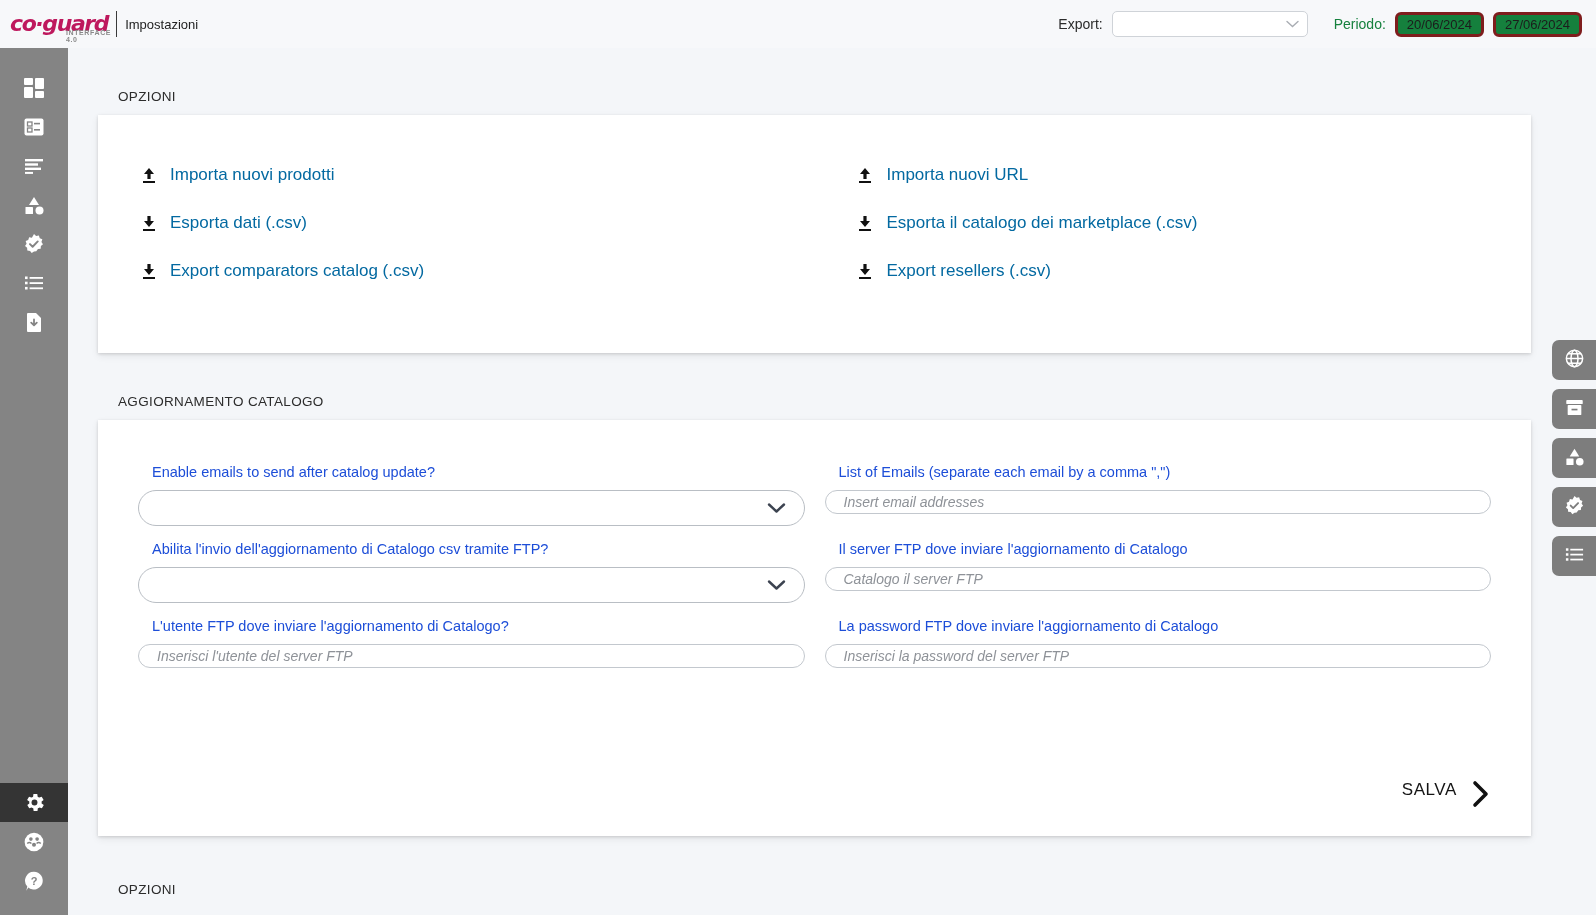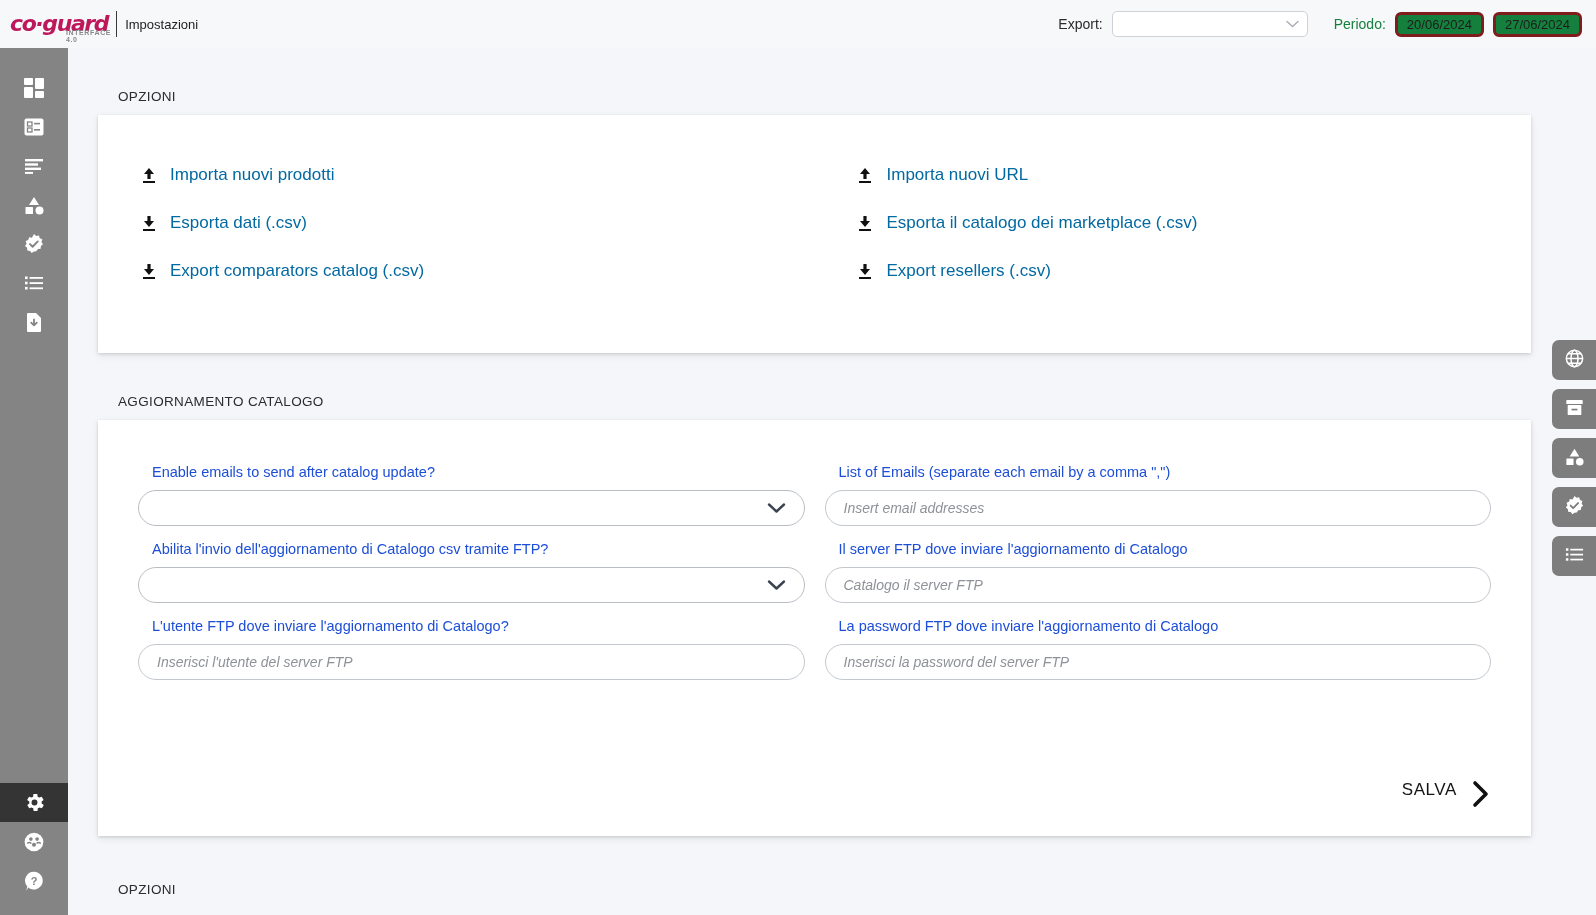--- a/index.html
+++ b/index.html
@@ -130,21 +130,21 @@
   }
   .field.left .field-label { padding-left: 14px; }
   .pill-select {
     height: 36px; border: 1.4px solid #b9bec4; border-radius: 19px;
     background: #fff; display: flex; align-items: center;
     justify-content: flex-end; padding-right: 18px;
     cursor: pointer;
   }
   .pill-select .chev { color: #3c4350; font-size: 15px; line-height: 1; }
   .pill-input {
-    height: 36px; border: 1.4px solid #c3c8ce; border-radius: 19px;
+    height: 24px; border: 1.4px solid #c3c8ce; border-radius: 19px;
     background: #fff; display: flex; align-items: center;
     padding: 0 18px; cursor: text;
   }
   .pill-input .ph {
     font-size: 14px; color: #8e9298; font-style: italic;
     font-family: "Liberation Sans", sans-serif;
   }
   .save-row {
     position: absolute; right: 40px; bottom: 28px;
     display: flex; align-items: flex-start; gap: 14px; cursor: pointer;

